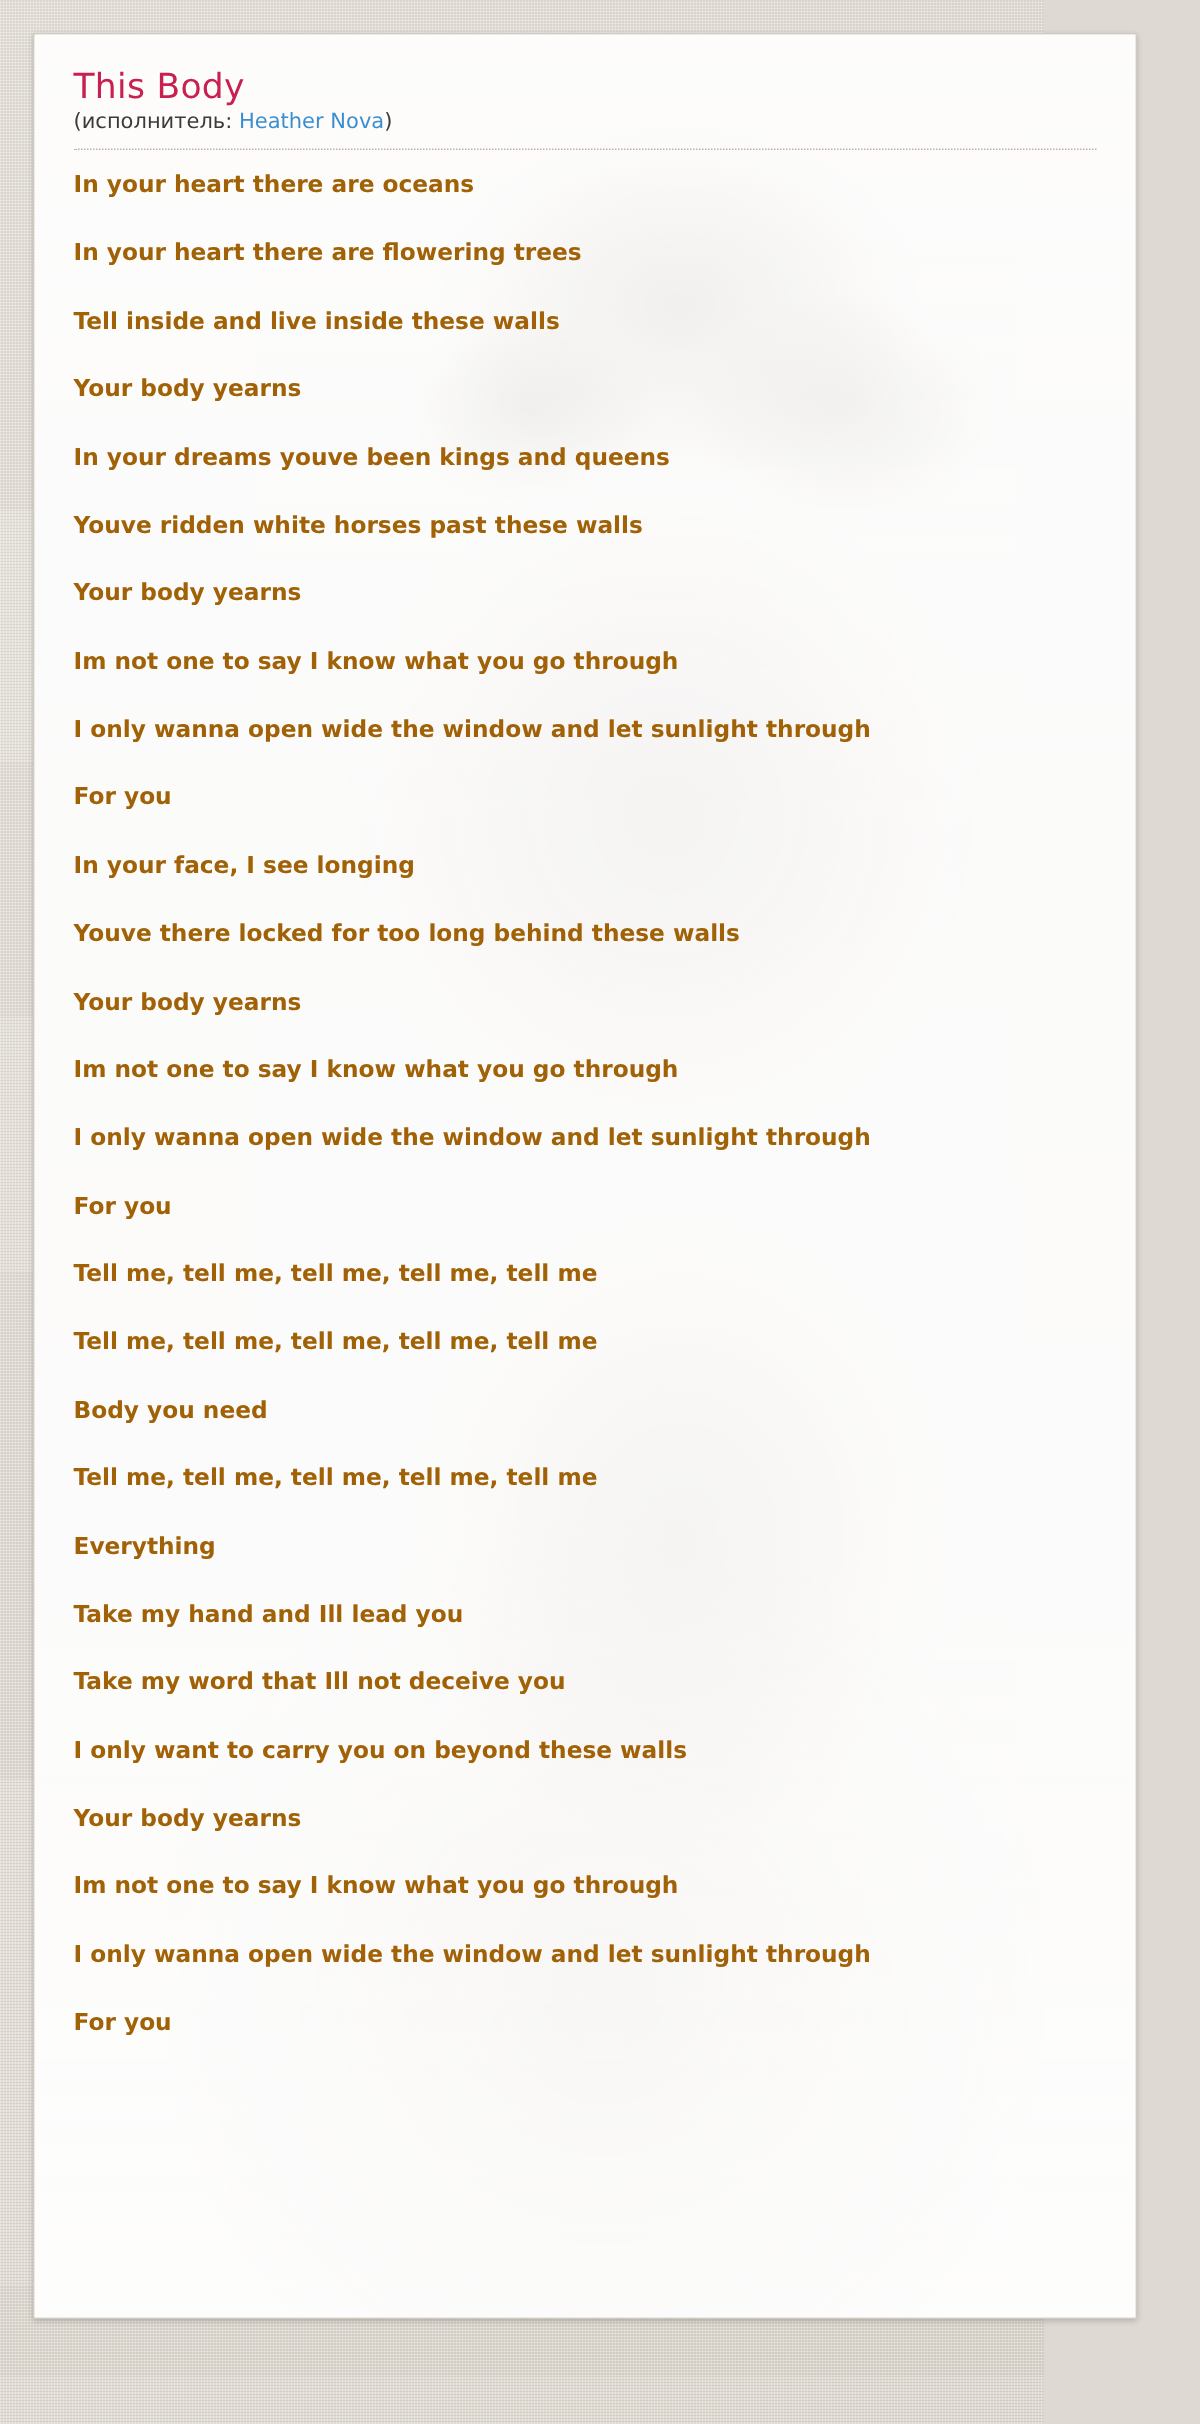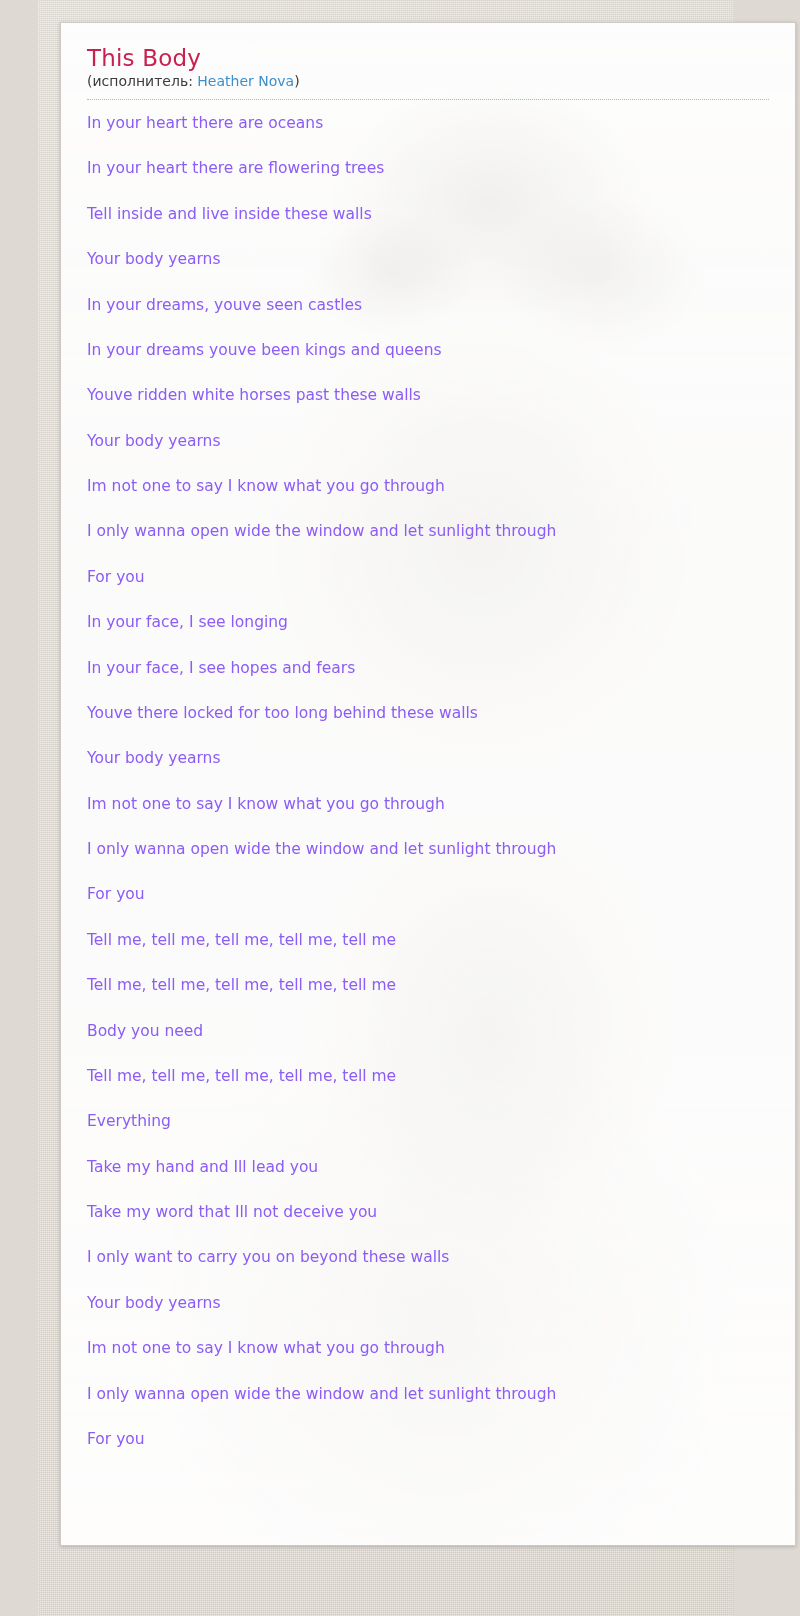--- a/index.html
+++ b/index.html
@@ -15,21 +15,20 @@
   
   .page-bg {
     position: relative;
     width: 696px;
     min-height: 1616px;
     background:
       repeating-linear-gradient(0deg, rgba(255,255,255,0.25) 0px, rgba(255,255,255,0.25) 1px, rgba(0,0,0,0.02) 1px, rgba(0,0,0,0.02) 2px),
       repeating-linear-gradient(90deg, rgba(255,255,255,0.2) 0px, rgba(255,255,255,0.2) 1px, rgba(0,0,0,0.02) 1px, rgba(0,0,0,0.02) 2px),
       linear-gradient(135deg, #e3ded6 0%, #ded8d0 50%, #d8d2c9 100%);
     box-sizing: border-box;
-    margin-left: 38px;
   }
   .card {
     position: absolute;
     left: 22px;
     top: 22px;
     width: 736px;
     min-height: 1524px;
     background: #ffffff;
     border: 1px solid #cfcac3;
     box-shadow: 0 1px 4px rgba(0,0,0,0.18);
@@ -78,21 +77,22 @@
     text-decoration: none;
   }
   .rule {
     border: 0;
     border-top: 1px dotted #c9a8b4;
     margin: 0 0 14px 0;
   }
   .lyrics {
     font-size: 15.5px;
     line-height: 1.25;
-    color: #8b5cf6;
+    color: #a16207;
+    font-weight: bold;
   }
   .lyric-line {
     margin: 0 0 26px 0;
     white-space: pre-wrap;
   }
   .lyric-line:last-child { margin-bottom: 0; }
 </style>
 </head>
 <body>
 
@@ -108,29 +108,27 @@
         <span>(исполнитель: </span><a class="artist-link" href="#">Heather Nova</a><span>)</span>
       </div>
 
       <hr class="rule">
 
       <div class="lyrics">
         <p class="lyric-line">In your heart there are oceans</p>
         <p class="lyric-line">In your heart there are flowering trees</p>
         <p class="lyric-line">Tell inside and live inside these walls</p>
         <p class="lyric-line">Your body yearns</p>
-        <p class="lyric-line">In your dreams, youve seen castles</p>
         <p class="lyric-line">In your dreams youve been kings and queens</p>
         <p class="lyric-line">Youve ridden white horses past these walls</p>
         <p class="lyric-line">Your body yearns</p>
         <p class="lyric-line">Im not one to say I know what you go through</p>
         <p class="lyric-line">I only wanna open wide the window and let sunlight through</p>
         <p class="lyric-line">For you</p>
         <p class="lyric-line">In your face, I see longing</p>
-        <p class="lyric-line">In your face, I see hopes and fears</p>
         <p class="lyric-line">Youve there locked for too long behind these walls</p>
         <p class="lyric-line">Your body yearns</p>
         <p class="lyric-line">Im not one to say I know what you go through</p>
         <p class="lyric-line">I only wanna open wide the window and let sunlight through</p>
         <p class="lyric-line">For you</p>
         <p class="lyric-line">Tell me, tell me, tell me, tell me, tell me</p>
         <p class="lyric-line">Tell me, tell me, tell me, tell me, tell me</p>
         <p class="lyric-line">Body you need</p>
         <p class="lyric-line">Tell me, tell me, tell me, tell me, tell me</p>
         <p class="lyric-line">Everything</p>

